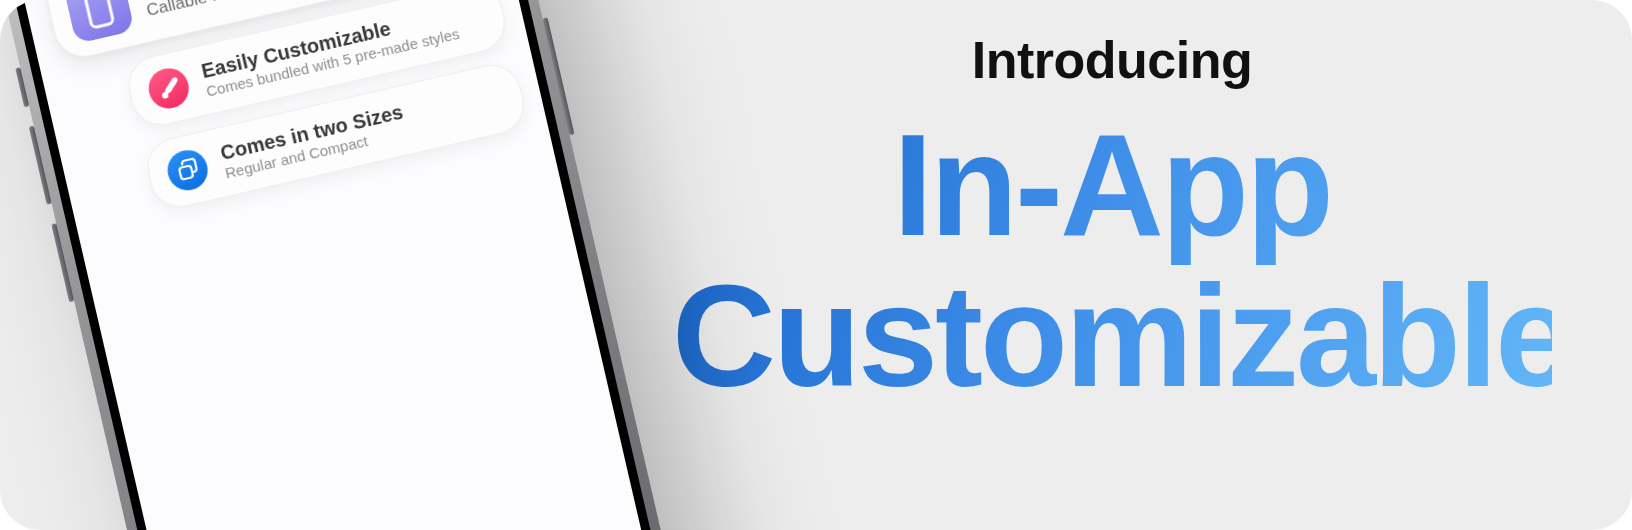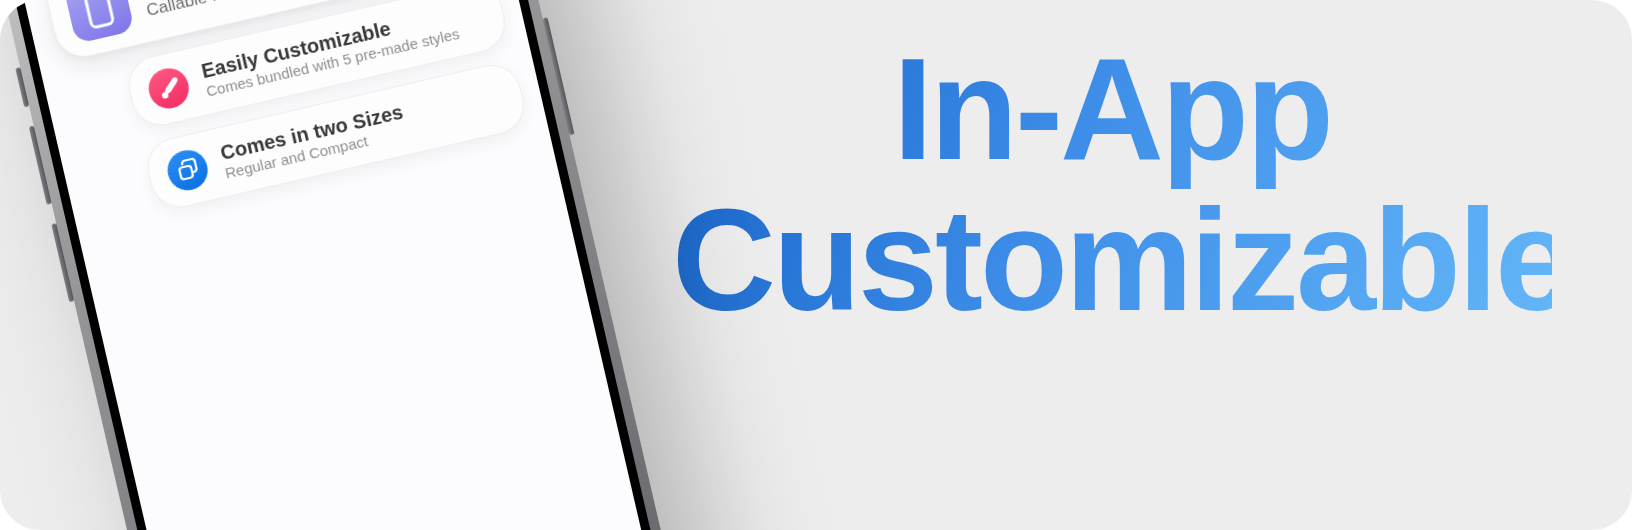--- a/index.html
+++ b/index.html
@@ -25,21 +25,21 @@
     text-align: center;
     width: 880px;
   }
   .intro {
     font-size: 52px;
     font-weight: 600;
     color: #111;
     letter-spacing: -0.5px;
   }
   .title {
-    margin-top: 4px;
+    margin-top: 20px;
     font-size: 144px;
     font-weight: 700;
     line-height: 1.05;
     letter-spacing: -3px;
     background: linear-gradient(110deg, #1662c7 0%, #3e8ee9 45%, #63b6f7 100%);
     -webkit-background-clip: text;
     background-clip: text;
     color: transparent;
   }
   
@@ -124,20 +124,21 @@
   .n-sub       { font-size: 17px; font-weight: 500; color: #6b6b70; }
   .notif.secondary .n-title { font-size: 20px; color: #373737; }
   .notif.secondary .n-sub   { font-size: 15px; color: #8e8e93; }
 </style>
 </head>
 <body>
 
 <div class="banner">
 
   <div class="headline">
+    <div class="intro">Introducing</div>
     <div class="title">
       <span>In-App</span><br>
       <span>Customizable</span>
     </div>
   </div>
 
   <div class="phone-wrap">
     <div class="phone">
       <div class="side-btn b1"></div>
       <div class="side-btn b2"></div>

